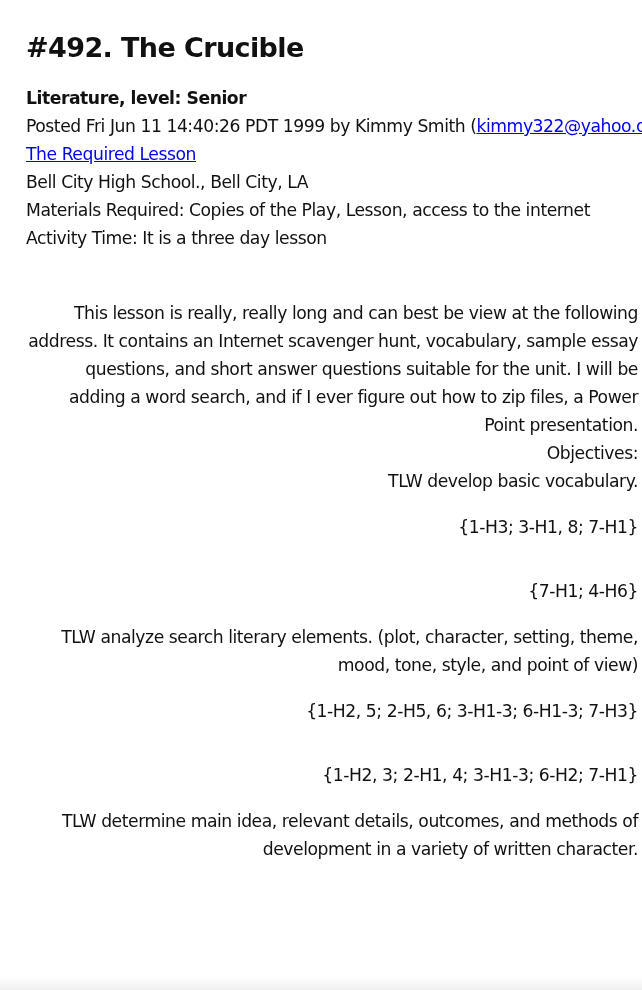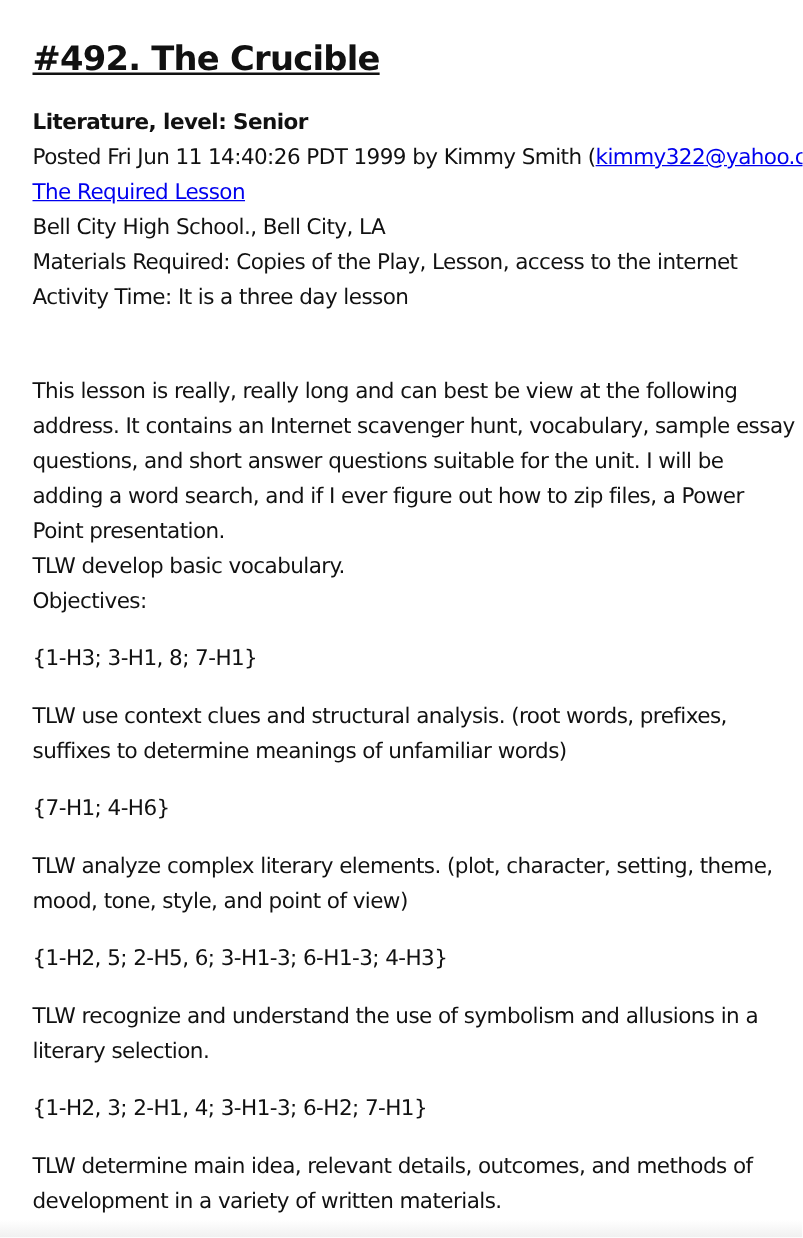--- a/index.html
+++ b/index.html
@@ -27,41 +27,41 @@
     .title {
       font-size: 27px;
       font-weight: bold;
       letter-spacing: -0.6px;
       margin: 0;
       position: absolute;
       top: 30px;
       left: 0;
       white-space: nowrap;
       line-height: 36px;
-      text-decoration: underline;
     }
     .meta {
       position: absolute;
       top: 84px;
       left: 0;
       white-space: nowrap;
     }
     .meta .line { height: 28px; }
     .subject {
       font-weight: bold;
     }
     a.link {
       color: #0000ee;
       text-decoration: underline;
     }
     .body {
       position: absolute;
       top: 299px;
       left: 0;
       width: 612px;
+      text-align: right;
     }
     .body p {
       margin: 0;
     }
     .gap { height: 18px; }
     .fade {
       position: absolute;
       left: 0;
       bottom: 0;
       width: 642px;
@@ -84,39 +84,37 @@
     <div class="line">
       <a class="link" href="#">The Required Lesson</a>
     </div>
     <div class="line">Bell City High School., Bell City, LA</div>
     <div class="line">Materials Required: Copies of the Play, Lesson, access to the internet</div>
     <div class="line">Activity Time: It is a three day lesson</div>
   </div>
 
   <div class="body">
     <p>This lesson is really, really long and can best be view at the following address. It contains an Internet scavenger hunt, vocabulary, sample essay questions, and short answer questions suitable for the unit. I will be adding a word search, and if I ever figure out how to zip files, a Power Point presentation.</p>
+    <p>Objectives:</p>
+
     <p>TLW develop basic vocabulary.</p>
-
-    <p>Objectives:</p>
     <div class="gap"></div>
     <p>{1-H3; 3-H1, 8; 7-H1}</p>
     <div class="gap"></div>
 
-    <p>TLW use context clues and structural analysis. (root words, prefixes, suffixes to determine meanings of unfamiliar words)</p>
     <div class="gap"></div>
     <p>{7-H1; 4-H6}</p>
     <div class="gap"></div>
 
-    <p>TLW analyze complex literary elements. (plot, character, setting, theme, mood, tone, style, and point of view)</p>
+    <p>TLW analyze search literary elements. (plot, character, setting, theme, mood, tone, style, and point of view)</p>
     <div class="gap"></div>
-    <p>{1-H2, 5; 2-H5, 6; 3-H1-3; 6-H1-3; 4-H3}</p>
+    <p>{1-H2, 5; 2-H5, 6; 3-H1-3; 6-H1-3; 7-H3}</p>
     <div class="gap"></div>
 
-    <p>TLW recognize and understand the use of symbolism and allusions in a literary selection.</p>
     <div class="gap"></div>
     <p>{1-H2, 3; 2-H1, 4; 3-H1-3; 6-H2; 7-H1}</p>
     <div class="gap"></div>
 
-    <p>TLW determine main idea, relevant details, outcomes, and methods of development in a variety of written materials.</p>
+    <p>TLW determine main idea, relevant details, outcomes, and methods of development in a variety of written character.</p>
   </div>
 </div>
 
 <div class="fade"></div>
 
 </body></html>

